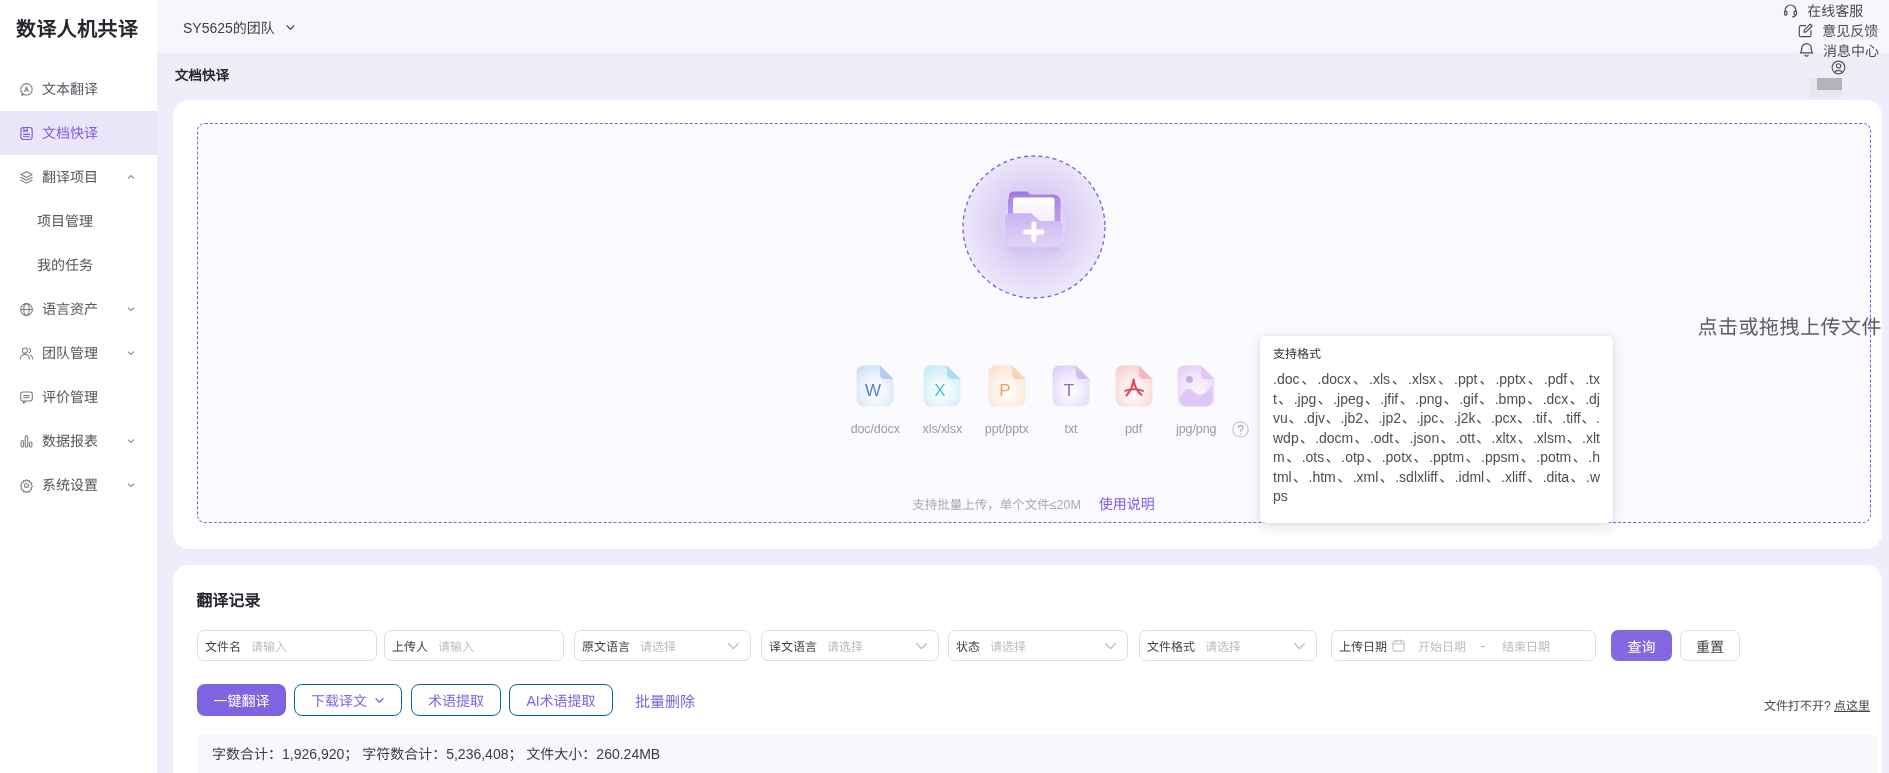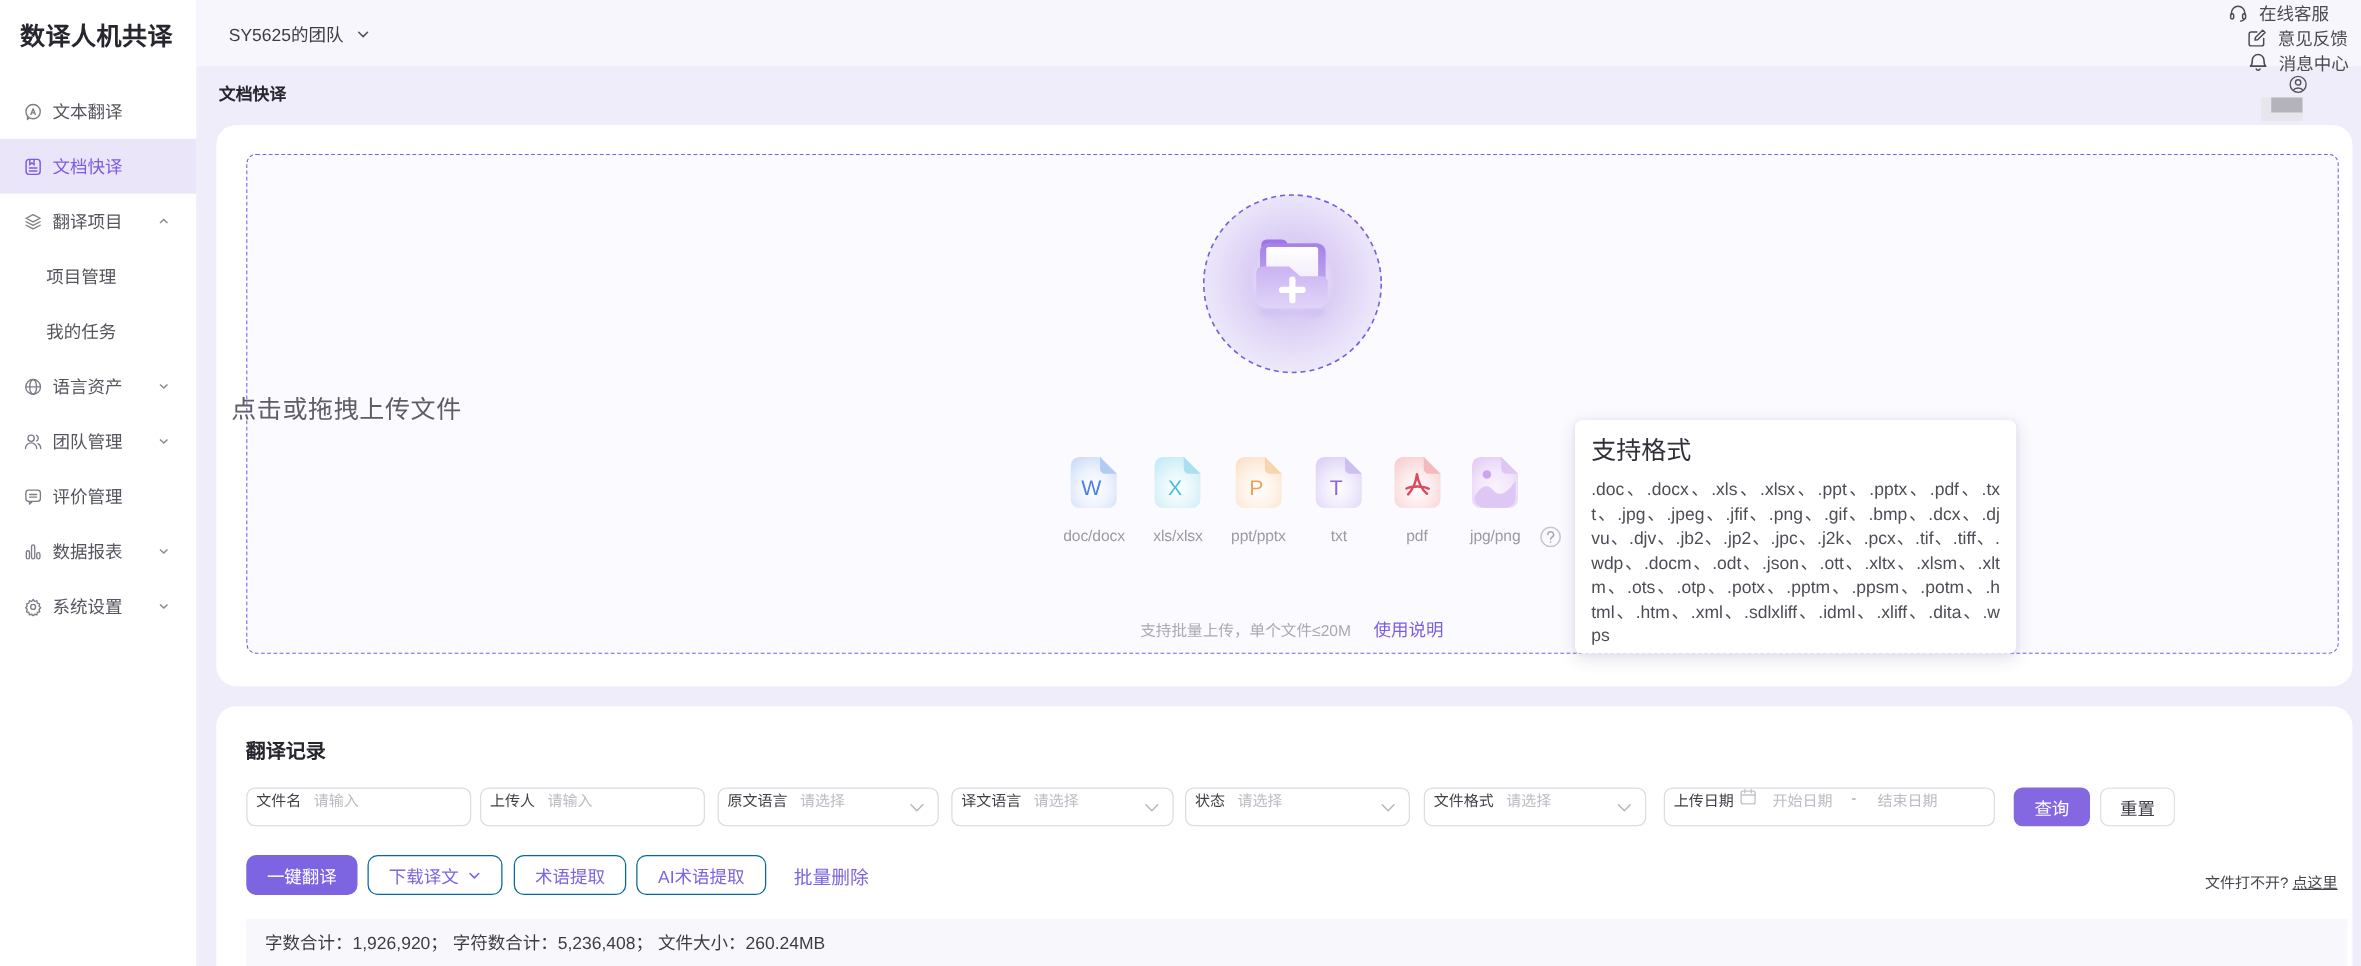--- a/index.html
+++ b/index.html
@@ -23,38 +23,38 @@
   #team { left:26px; top:17px; font-size:14px; color:#3c3c44; }
   #topr { right:10px; top:0; height:53px; display:flex; align-items:center; color:#4a4a52; font-size:14px;flex-direction:column; }
   .tgrp { display:flex; align-items:center; }
   #topr i { font-style:normal; margin-left:9px; }
   
   #crumb { left:175px; top:64px; font-size:13.5px; font-weight:bold; color:#26262e; letter-spacing:0.05px; }
   
   #card1 { left:173px; top:100px; width:1709px; height:448.5px; background:#fff; border-radius:16px; }
   #dash { position:absolute; left:24px; top:23px; width:1674px; height:400px; border:1px dashed #7a5fe0; border-radius:8px; background:#fbfaff; }
   #upcircle { position:absolute; left:789px; top:55px; width:144px; height:144px; }
-  #uptext { position:absolute; left:12px; top:211px; width:1697px; text-align:left; font-size:20px; letter-spacing:0.5px; color:#5d5d66; }
+  #uptext { position:absolute; left:12px; top:211px; width:1697px; text-align:right; font-size:20px; letter-spacing:0.5px; color:#5d5d66; }
   #iconrow { position:absolute; left:12px; top:265px; width:1697px; display:flex; justify-content:center; gap:22.5px; }
   .ft { display:flex; flex-direction:column; align-items:center; min-width:40px; }
   .ft .lb { margin-top:15px; font-size:12.5px; color:#9a9aa3; letter-spacing:-0.1px; }
   #qmark { position:absolute; left:1059px; top:321px; width:17px; height:17px; }
   #hint { position:absolute; left:12px; top:392.5px; width:1697px; text-align:center; font-size:12.5px; color:#aaaab2; }
   #hint a { color:#7c5ce0; text-decoration:none; margin-left:18px; font-size:14px; }
   
   #tip { left:1260px; top:336px; width:353px; height:187px; background:#fff; border-radius:6px;
          box-shadow:0 4px 14px rgba(60,50,120,.14), 0 0 4px rgba(60,50,120,.08); z-index:8; padding:8px 13px; }
-  #tip h4 { font-size:20px; font-weight:normal; color:#303038; margin-bottom:9px; }
+  #tip h4 { font-size:12px; font-weight:normal; color:#303038; margin-bottom:9px; }
   #tip p { font-size:14px; line-height:19.5px; color:#4d4d55; }
   #tip p span { display:block; text-align:justify; text-align-last:justify; }
   
   #card2 { left:173px; top:564.5px; width:1709px; height:240px; background:#fff; border-radius:16px; }
   #rectitle { position:absolute; left:23.5px; top:22.5px; font-size:16px; font-weight:bold; color:#26262e; }
   .fbox { position:absolute; top:65.5px; height:31px; border:1px solid #dcdce2; border-radius:7px; background:#fff;
-          display:flex; align-items:flex-start; font-size:12px; color:#3f3f47; }
+          display:flex; align-items:center; font-size:12px; color:#3f3f47; }
   .fbox .lab { margin-left:7px; white-space:nowrap; }
   .fbox .ph { margin-left:10px; color:#bcbcc4; white-space:nowrap; }
   .fbox .chev { position:absolute; right:9px; top:11px; }
   .btn { position:absolute; display:flex; align-items:center; justify-content:center; font-size:14px; border-radius:6px; }
   #bq { left:1438px; top:65.5px; width:61px; height:31px; background:#8468e2; color:#fff; border-radius:7px; }
   #br { left:1507px; top:65.5px; width:60px; height:31px; background:#fff; border:1px solid #e0e0e6; color:#3f3f47; border-radius:7px; }
   .abtn { position:absolute; top:119.5px; height:32px; display:flex; align-items:center; justify-content:center;
           font-size:14px; border-radius:8px; }
   .abtn.fill { background:#7d64e1; color:#fff; }
   .abtn.line { background:#fff; border:1px solid #0369a1; color:#7d64e1; }

